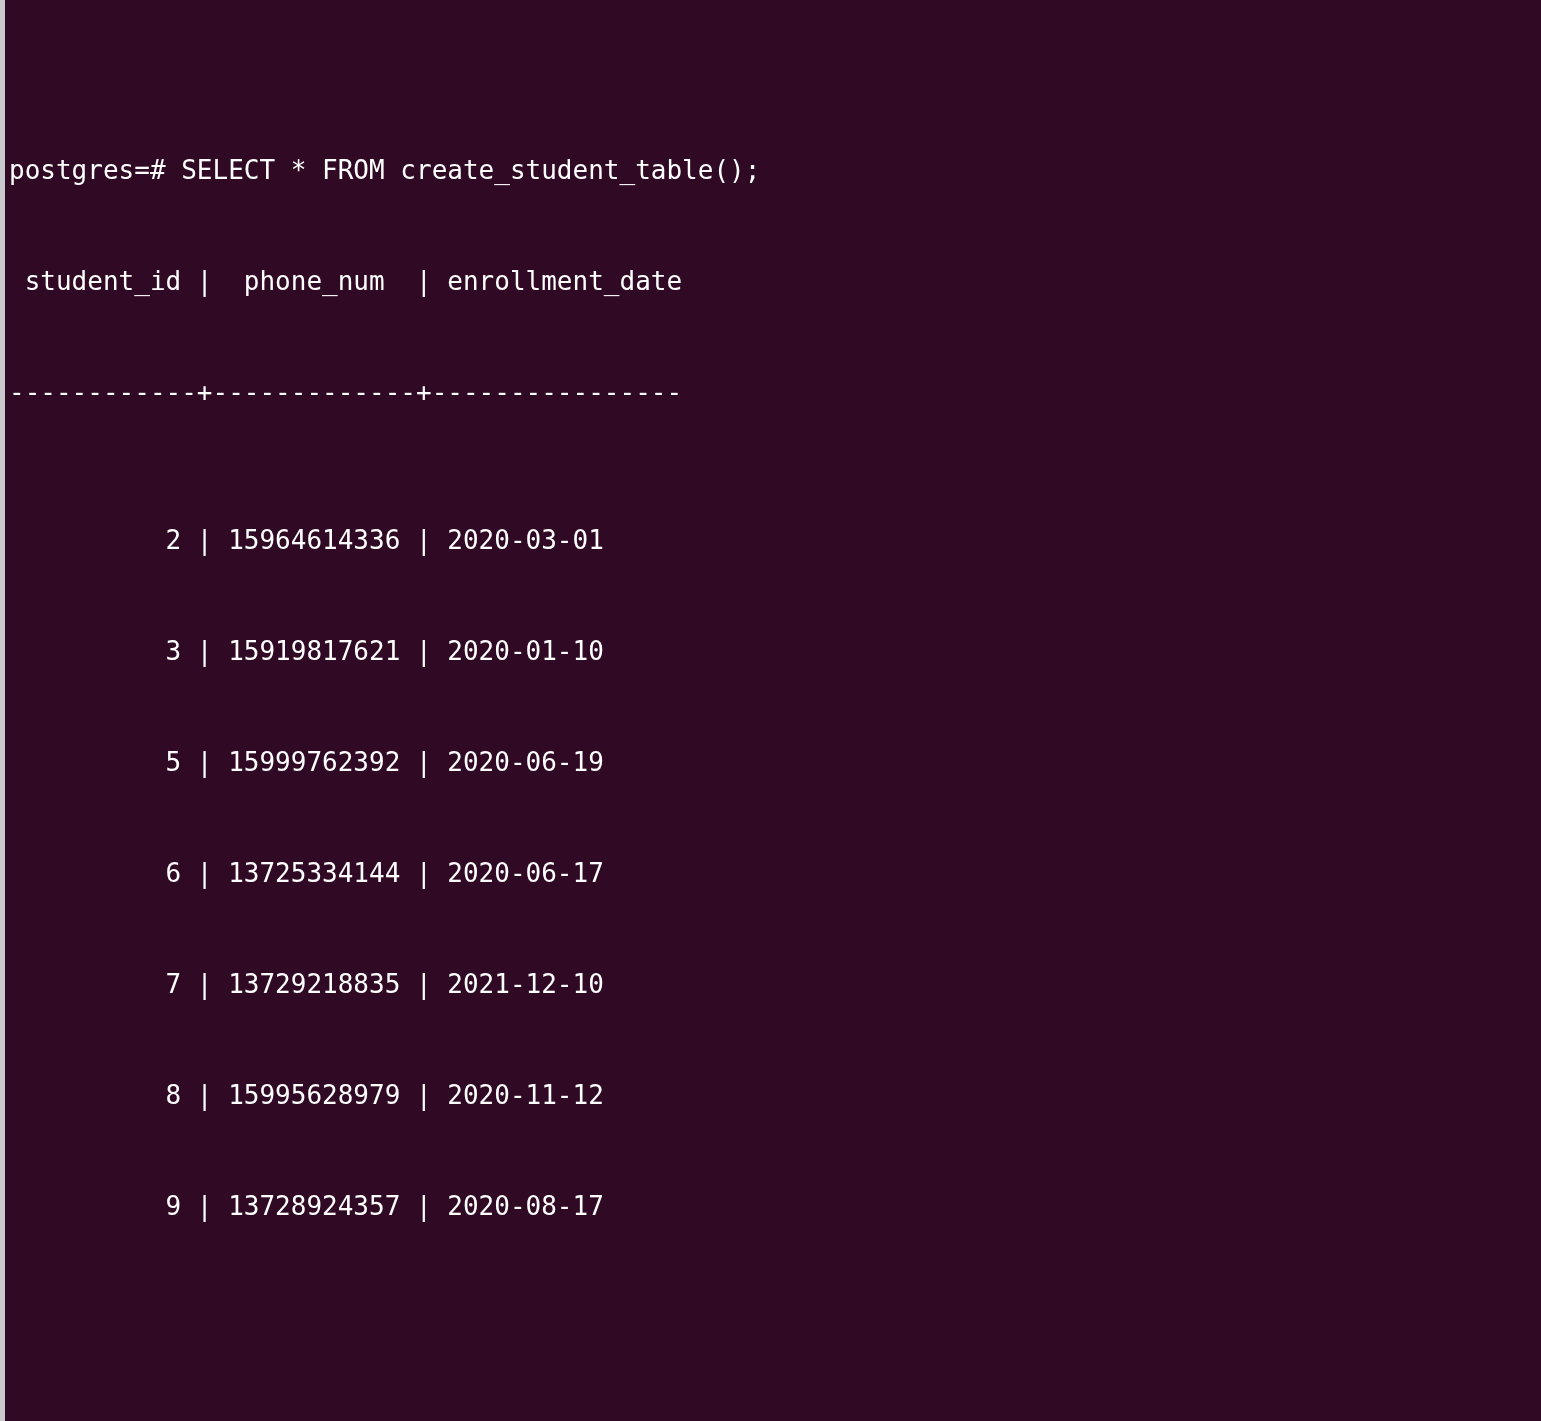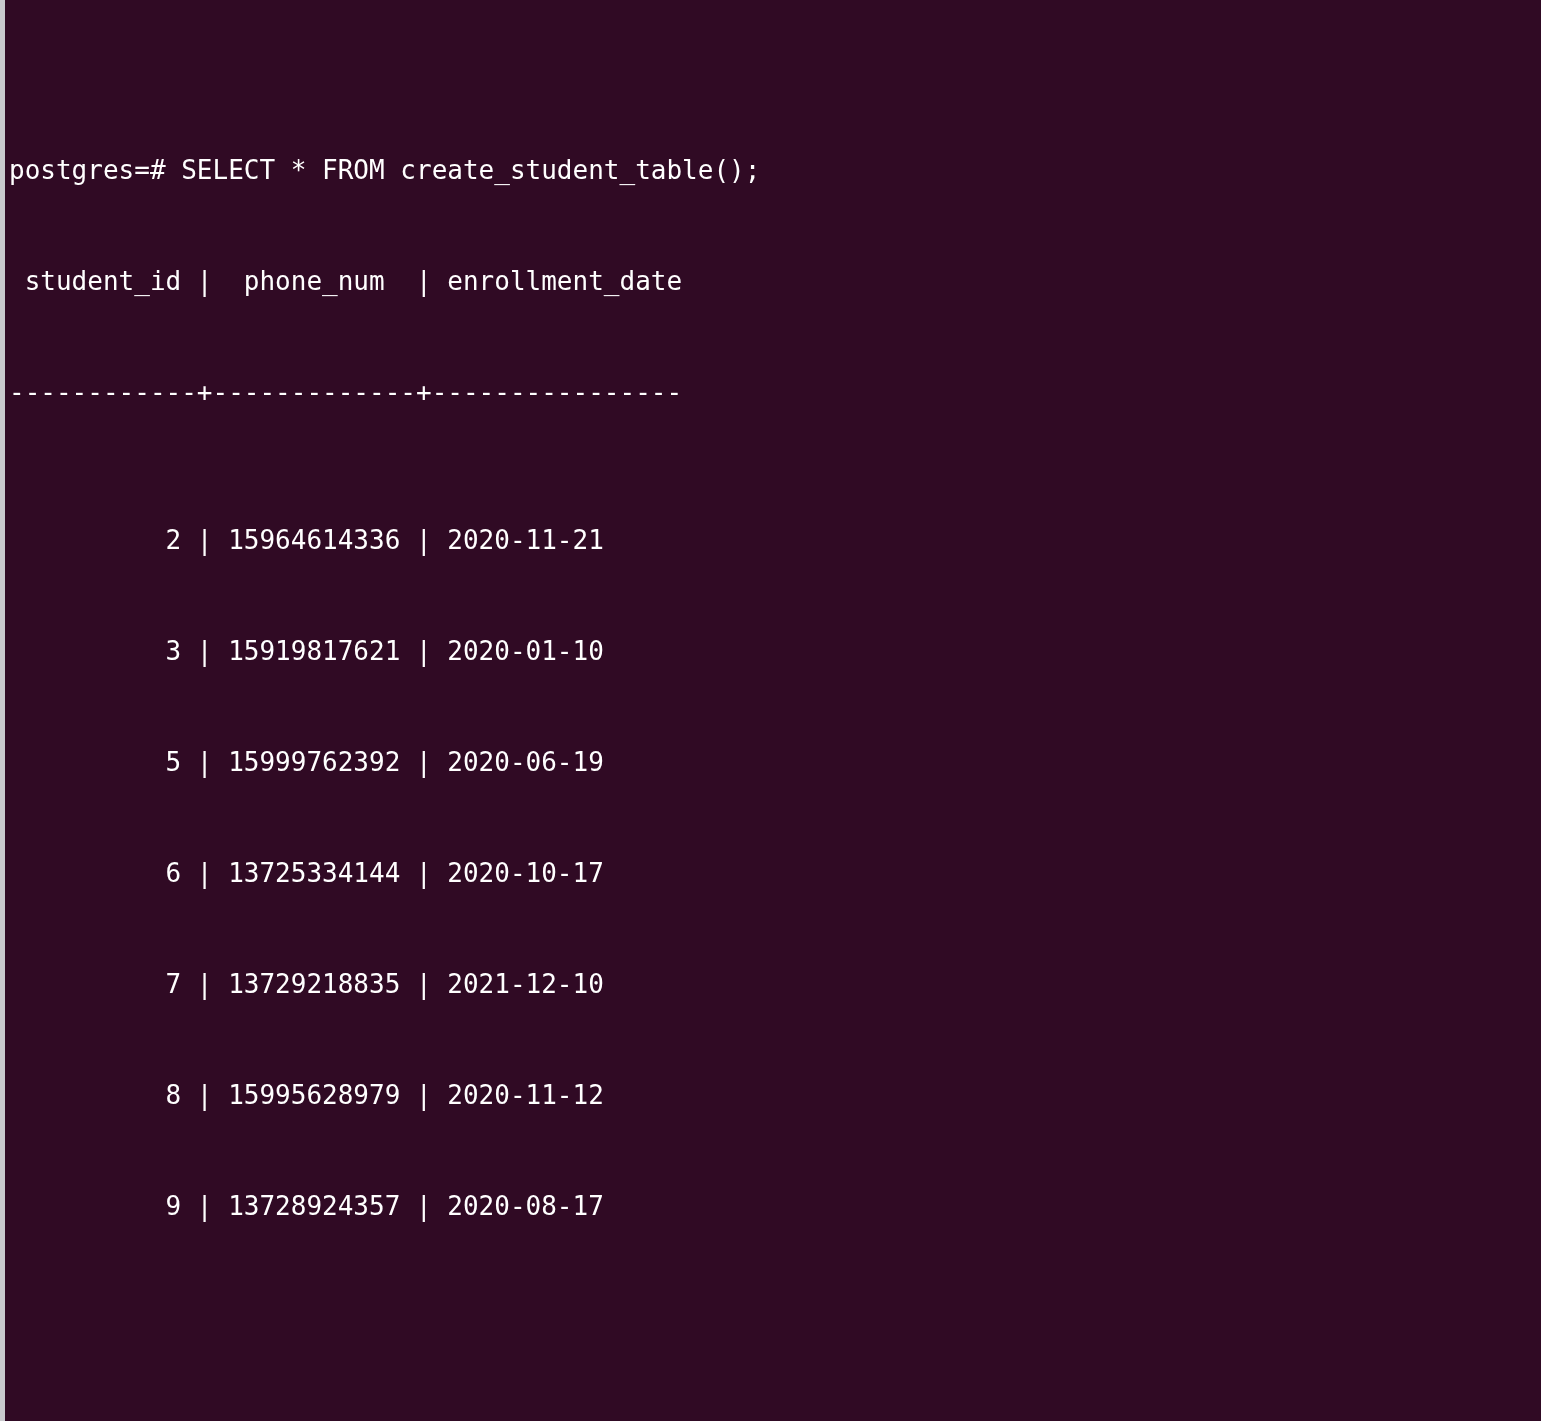--- a/index.html
+++ b/index.html
@@ -48,24 +48,24 @@
 <body>
 
 <div id="terminal" style="background: rgb(48, 10, 36); border-left-color: rgb(201, 201, 205);">
   <div id="screen" style="color: rgb(255, 255, 255);">
 
     
     <span class="line">postgres=# SELECT * FROM create_student_table();</span>
     <span class="line"> student_id |  phone_num  | enrollment_date</span>
     <span class="line">------------+-------------+----------------</span>
 
-    <span class="line">          2 | 15964614336 | 2020-11-21</span>
+    <span class="line">          2 | 15964614336 | 2020-03-01</span>
     <span class="line">          3 | 15919817621 | 2020-01-10</span>
     <span class="line">          5 | 15999762392 | 2020-06-19</span>
-    <span class="line">          6 | 13725334144 | 2020-10-17</span>
+    <span class="line">          6 | 13725334144 | 2020-06-17</span>
     <span class="line">          7 | 13729218835 | 2021-12-10</span>
     <span class="line">          8 | 15995628979 | 2020-11-12</span>
     <span class="line">          9 | 13728924357 | 2020-08-17</span>
     
     
     
     
     
     
 

